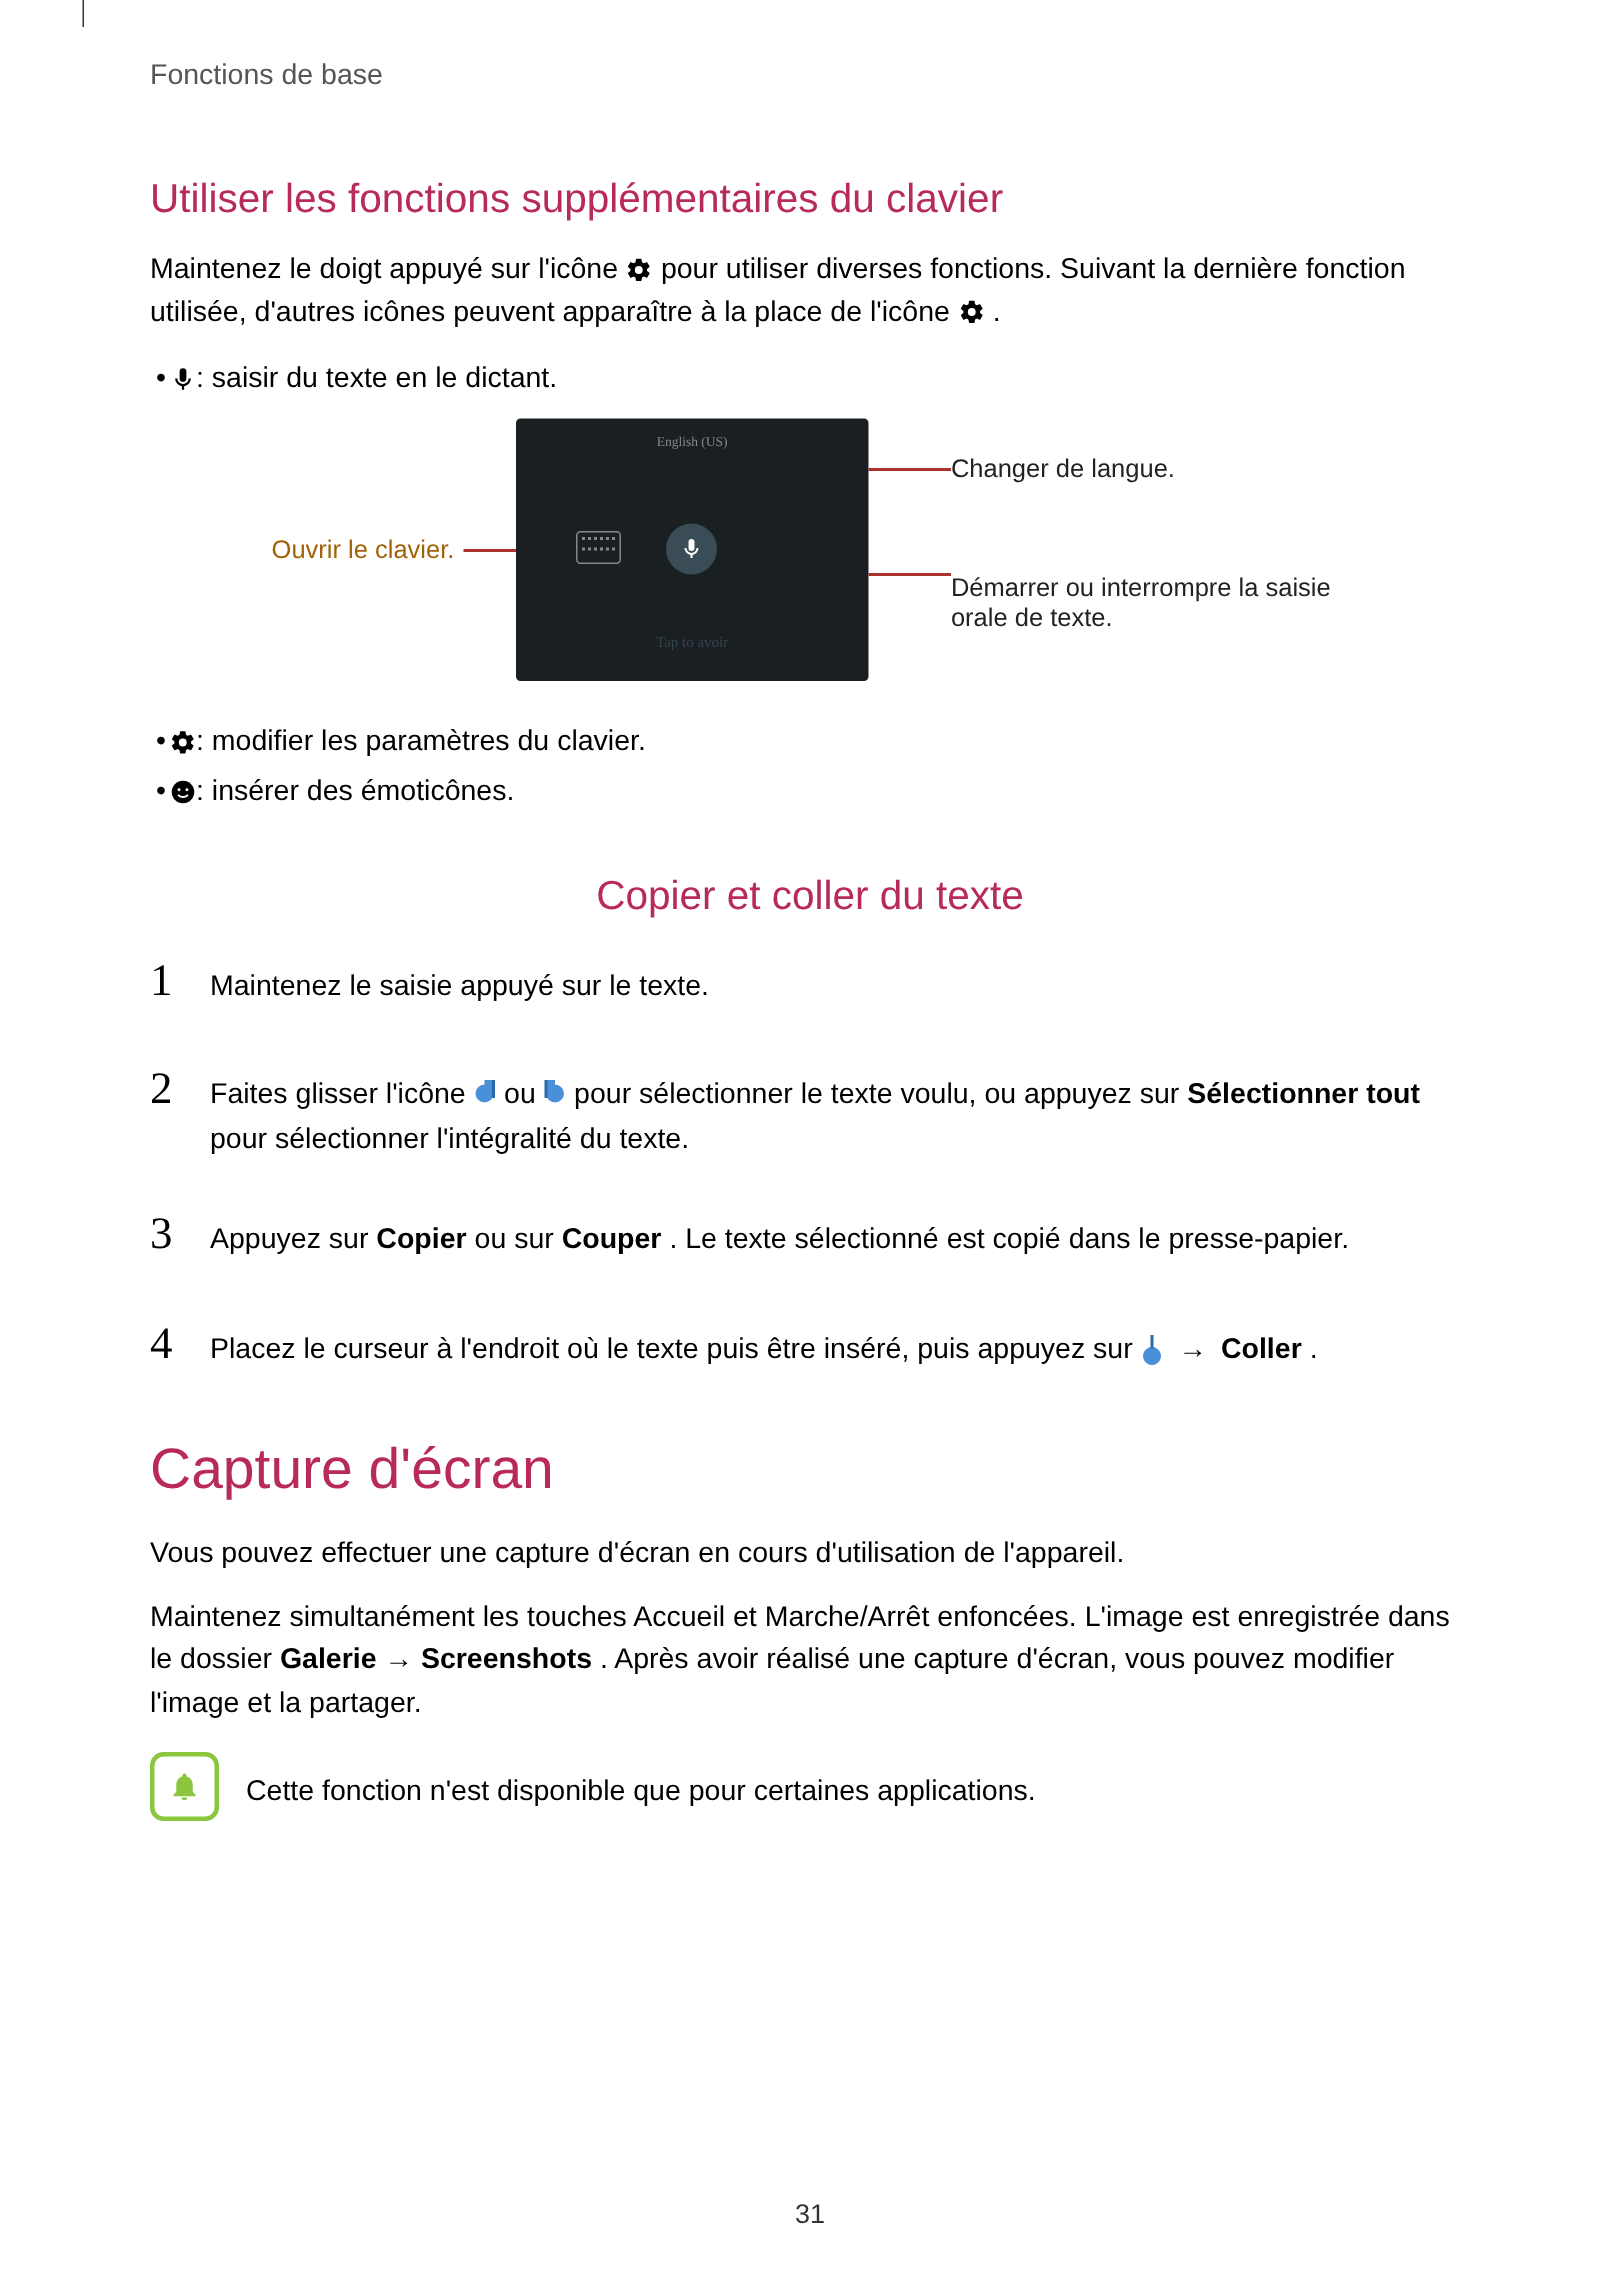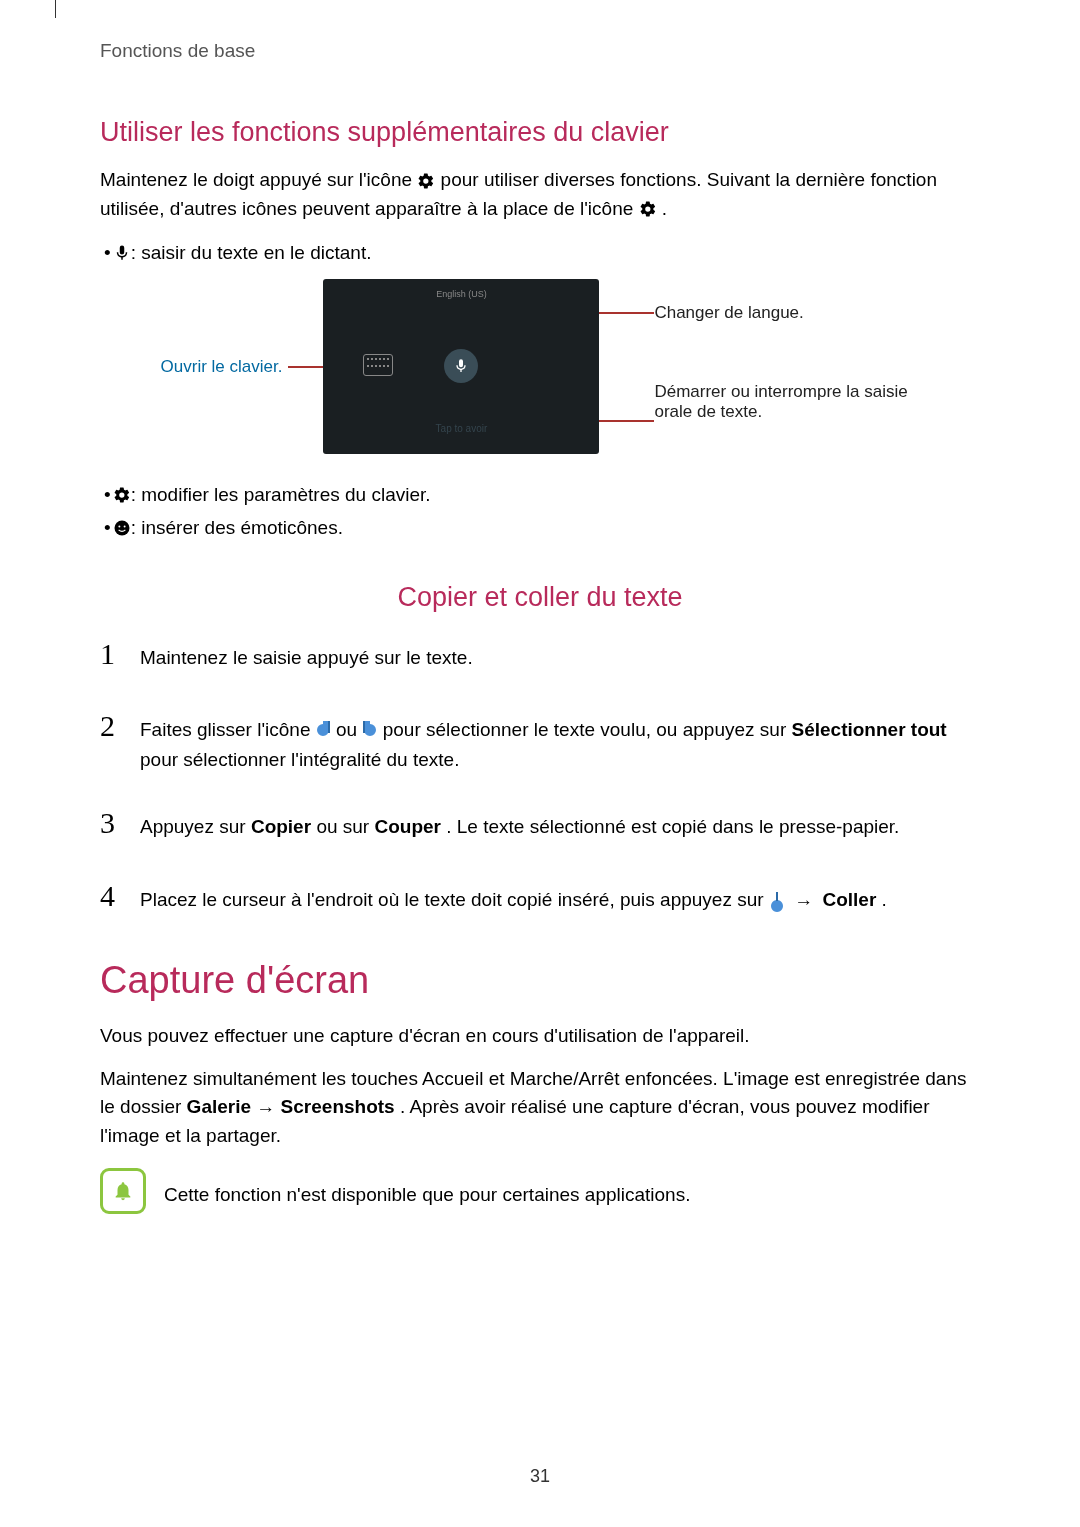--- a/index.html
+++ b/index.html
@@ -69,40 +69,41 @@
   .icon-inline svg { width: 18px; height: 18px; }
   .figure-row {
     display: flex;
     align-items: center;
     justify-content: center;
     margin: 10px 0 25px 0;
     gap: 0;
   }
   .label-left {
     font-size: 17px;
-    color: #0369a1;
+    color: #a16207;
     text-align: right;
     padding-right: 6px;
   }
   .label-right {
     font-size: 17px;
     color: #222;
   }
   .connector {
     width: 35px;
     height: 2px;
     background: #a9322e;
   }
   .phone-screenshot {
-    width: 276px;
+    width: 235px;
     height: 175px;
     background: #1a1f22;
     border-radius: 3px;
     position: relative;
     overflow: hidden;
+    font-family: Liberation Serif, serif;
   }
   .phone-top-label {
     position: absolute;
     top: 10px;
     left: 50%;
     transform: translateX(-50%);
     color: #888;
     font-size: 9px;
   }
   .phone-keyboard-icon {
@@ -262,21 +263,21 @@
             <path d="M12 14a3 3 0 0 0 3-3V5a3 3 0 0 0-6 0v6a3 3 0 0 0 3 3zm5-3a5 5 0 0 1-10 0H5a7 7 0 0 0 6 6.92V21h2v-3.08A7 7 0 0 0 19 11z"></path>
           </svg>
       </div>
       <div class="phone-tap">Tap to avoir</div>
     </div>
     <div style="position:relative; align-self:stretch;">
       <div style="position:absolute; left:0; top:24px; display:flex; align-items:center;">
         <div class="connector" style="width:55px;"></div>
         <div class="label-right">Changer de langue.</div>
       </div>
-      <div style="position:absolute; left:0; top:103px; display:flex; align-items:flex-end;">
+      <div style="position:absolute; left:0; top:103px; display:flex; align-items:flex-start;">
         <div class="connector" style="width:55px;"></div>
         <div class="label-right" style="max-width:260px;">Démarrer ou interrompre la saisie orale de texte.</div>
       </div>
       <div style="width:320px; height:1px;"></div>
     </div>
   </div>
 
   <ul class="bullet">
     <li>
       <span class="icon-inline">
@@ -334,21 +335,21 @@
         <span>Appuyez sur </span>
         <span class="bold">Copier</span>
         <span> ou sur </span>
         <span class="bold">Couper</span>
         <span>. Le texte sélectionné est copié dans le presse-papier.</span>
       </span>
     </li>
     <li>
       <span class="num">4</span>
       <span class="step-text">
-        <span>Placez le curseur à l'endroit où le texte doit copié inséré, puis appuyez sur </span>
+        <span>Placez le curseur à l'endroit où le texte puis être inséré, puis appuyez sur </span>
         <span class="paste-icon">
           <svg viewBox="0 0 16 20">
               <path fill="#4a90d9" d="M8 0 L8 8 a6 6 0 1 0 0.01 0 z"></path>
               <rect x="7" y="0" width="2" height="9" fill="#2b6aa8"></rect>
             </svg>
         </span>
         <span class="arrow"> → </span>
         <span class="bold">Coller</span>
         <span>.</span>
       </span>

